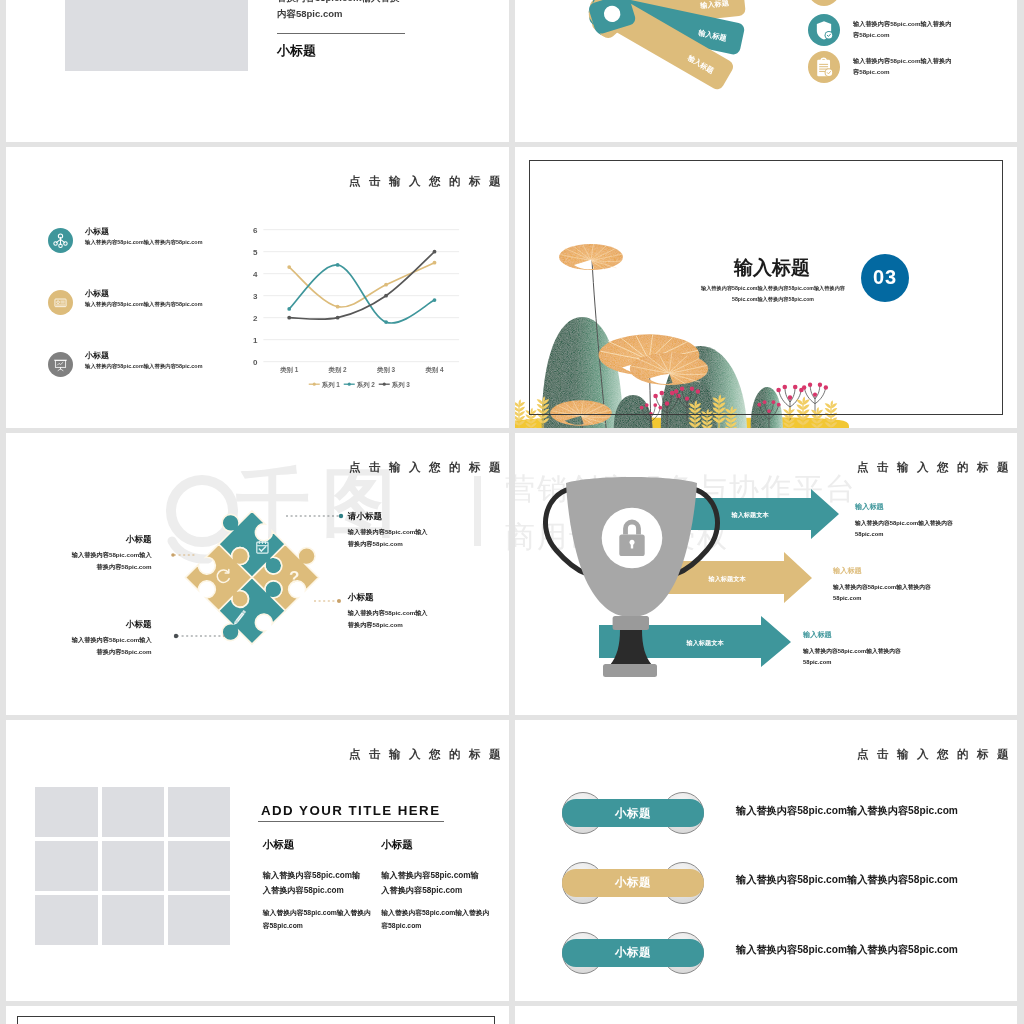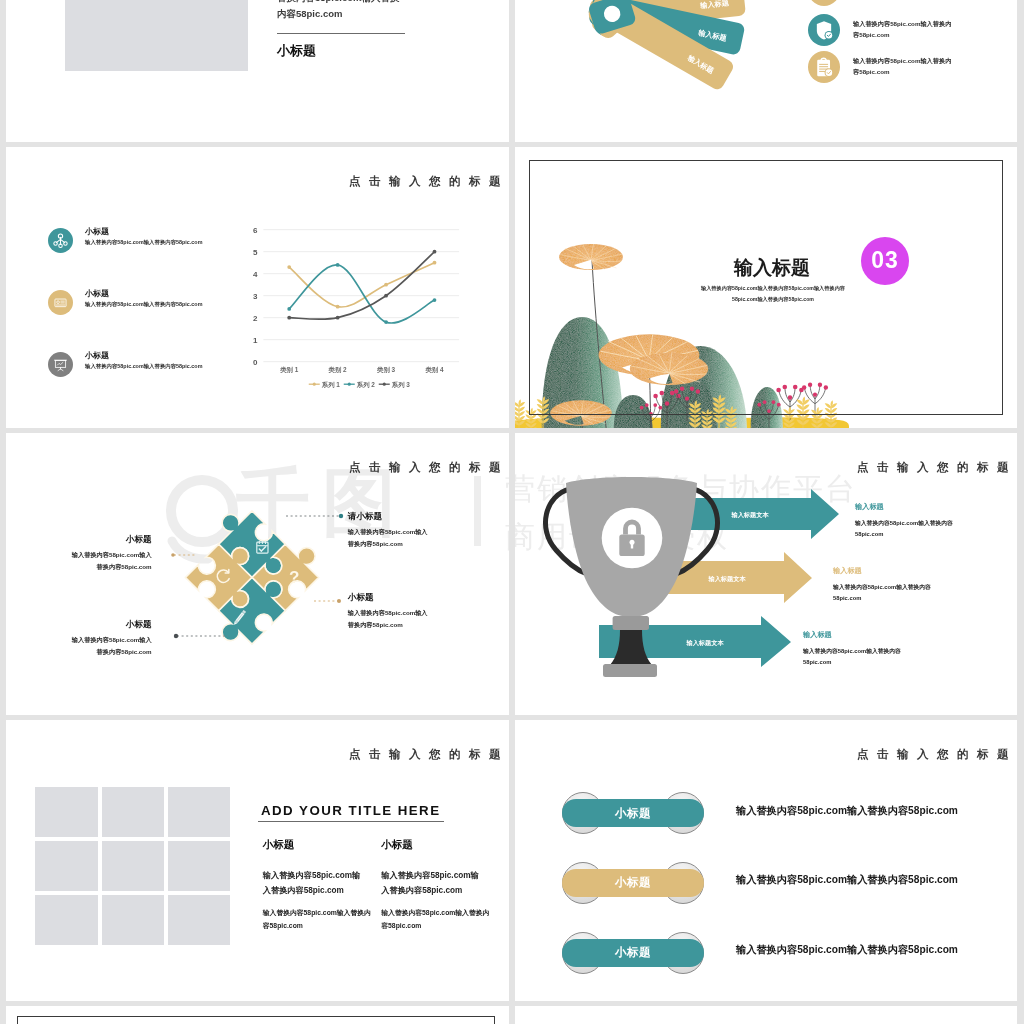--- a/index.html
+++ b/index.html
@@ -29,22 +29,22 @@
   .s3-row{position:absolute;display:flex;align-items:flex-start;}
   .s3-circ{width:25px;height:25px;border-radius:50%;flex:0 0 25px;position:relative;}
   .s3-txt{margin-left:12px;padding-top:-1px;}
   .s3-t1{font-size:8px;font-weight:700;color:#1b1b1b;margin-bottom:2px;line-height:1.1;}
   .s3-t2{font-size:5.4px;font-weight:700;color:#2f2f2f;white-space:nowrap;line-height:1.2;}
 
   
   .s4-frame{position:absolute;left:14px;top:13px;width:474px;height:255px;border:1.4px solid #3a3a3a;box-sizing:border-box;}
   .s4-title{position:absolute;left:207px;top:110px;width:100px;text-align:center;font-size:19px;font-weight:700;color:#1c1c1c;letter-spacing:0px;line-height:1.15;}
   .s4-sub{position:absolute;left:185px;top:136px;width:146px;text-align:center;font-size:5.2px;font-weight:700;color:#2e2e2e;line-height:2.2;}
-  .s4-num{position:absolute;left:346px;top:90px;width:48px;height:48px;border-radius:50%;background:#d946ef;
-          color:#fff;font-size:23px;font-weight:700;display:flex;align-items:center;justify-content:center;letter-spacing:1px;}
+  .s4-num{position:absolute;left:346px;top:107px;width:48px;height:48px;border-radius:50%;background:#0369a1;
+          color:#fff;font-size:20px;font-weight:700;display:flex;align-items:center;justify-content:center;letter-spacing:1px;}
 
   
   .pz-l{position:absolute;text-align:right;}
   .pz-r{position:absolute;text-align:left;}
   .pz-t{font-size:8.6px;font-weight:700;color:#141414;margin-bottom:5px;line-height:1.2;}
   .pz-b{font-size:6.2px;font-weight:700;color:#2b2b2b;line-height:1.85;width:84px;}
 
   
   .ar-h{font-size:7.2px;font-weight:700;margin-bottom:7px;line-height:1.1;}
   .ar-b{font-size:5.8px;font-weight:700;color:#262626;line-height:1.95;width:98px;}

